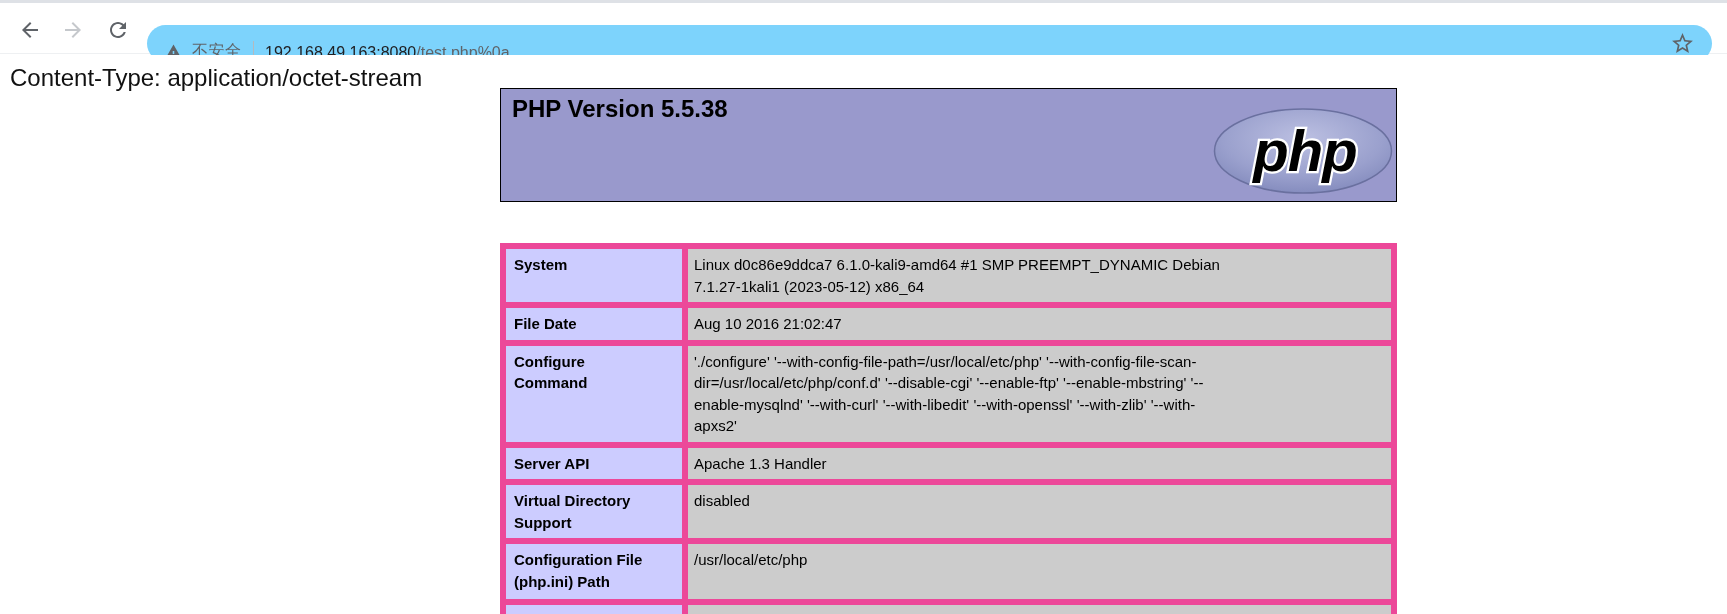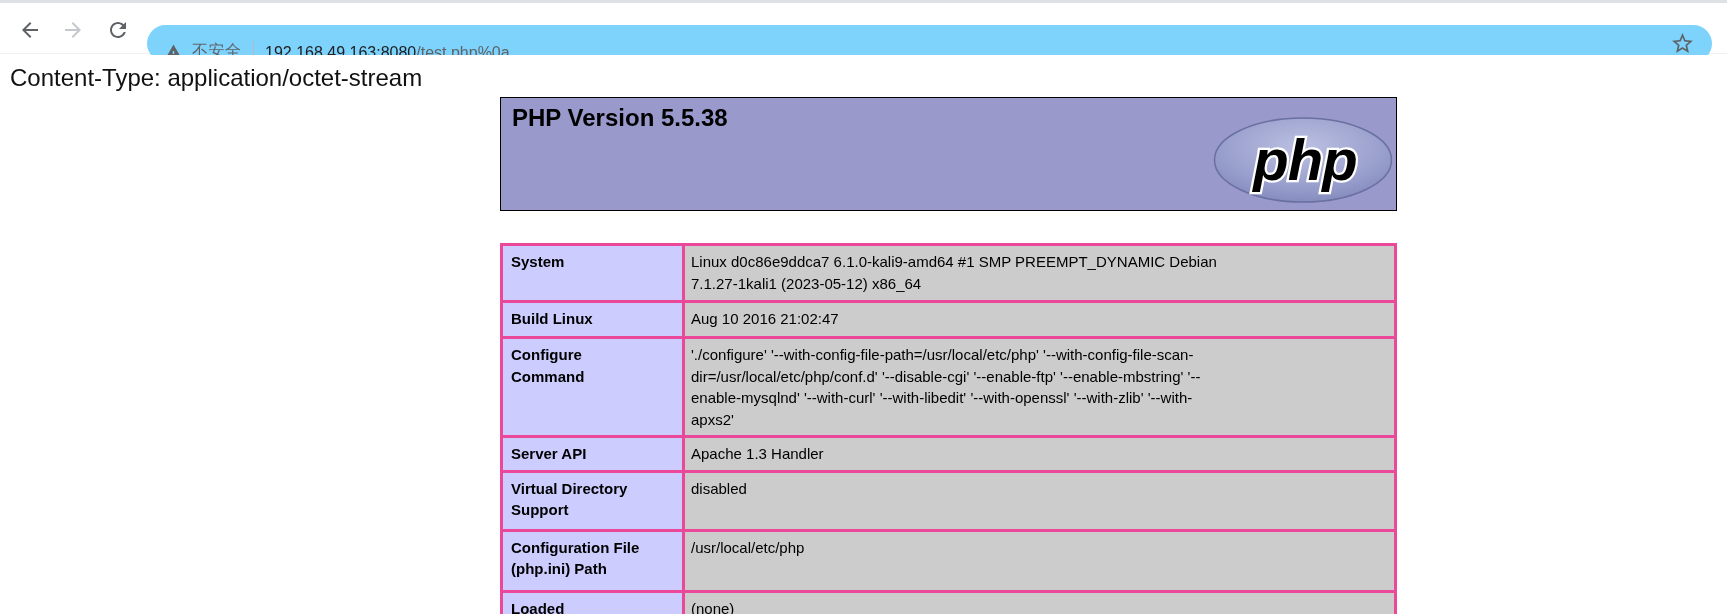--- a/index.html
+++ b/index.html
@@ -31,35 +31,35 @@
   .url-path { color: #5f6368; }
   .star-btn { position: absolute; right: 17px; top: 6px; width: 25px; height: 25px; cursor: pointer; }
   .star-btn svg { width: 25px; height: 25px; }
 
   
   .page { position: absolute; left: 0; top: 55px; width: 1727px; height: 559px; background: #fff; }
 
   .content-type { position: absolute; left: 10px; top: 9px; font-size: 24px; color: #111; }
 
   .php-header {
-    position: absolute; left: 500px; top: 42px; width: 897px; height: 114px;
+    position: absolute; left: 500px; top: 33px; width: 897px; height: 114px;
     background: #9999cc; border: 1px solid #000;
   }
   .php-title {
     position: absolute; left: 11px; top: 6px;
     font-size: 24px; font-weight: bold; color: #000;
   }
   .php-logo { position: absolute; right: 3px; top: 19px; width: 180px; height: 86px; }
 
   table.info {
     position: absolute; left: 500px; top: 188px; width: 897px;
     border-collapse: collapse; table-layout: fixed;
     font-size: 15px; line-height: 21.5px; color: #000;
   }
-  table.info td { border: 3px solid #ec4899; vertical-align: top; white-space: pre-line; overflow: hidden; }
+  table.info td { border: 6px solid #ec4899; vertical-align: top; white-space: pre-line; overflow: hidden; }
   td.lbl { width: 182px; background: #ccccff; font-weight: bold; padding: 5px 6px 5px 8px; }
   td.val { background: #cccccc; padding: 5px 8px 5px 6px; }
   tr.r1 { height: 57px; }  tr.r2 { height: 36px; }  tr.r3 { height: 97px; }
   tr.r4 { height: 33px; }  tr.r5 { height: 59px; }  tr.r6 { height: 61px; }
   tr.r7 { height: 44px; }
 </style>
 </head>
 <body>
 
 <div class="chrome">
@@ -118,21 +118,21 @@
   </div>
 
   <table class="info">
     <tbody>
       <tr class="r1">
         <td class="lbl">System</td>
         <td class="val">Linux d0c86e9ddca7 6.1.0-kali9-amd64 #1 SMP PREEMPT_DYNAMIC Debian
 7.1.27-1kali1 (2023-05-12) x86_64</td>
       </tr>
       <tr class="r2">
-        <td class="lbl">Build Linux</td>
+        <td class="lbl">File Date</td>
         <td class="val">Aug 10 2016 21:02:47</td>
       </tr>
       <tr class="r3">
         <td class="lbl">Configure
 Command</td>
         <td class="val">'./configure' '--with-config-file-path=/usr/local/etc/php' '--with-config-file-scan-
 dir=/usr/local/etc/php/conf.d' '--disable-cgi' '--enable-ftp' '--enable-mbstring' '--
 enable-mysqlnd' '--with-curl' '--with-libedit' '--with-openssl' '--with-zlib' '--with-
 apxs2'</td>
       </tr>

